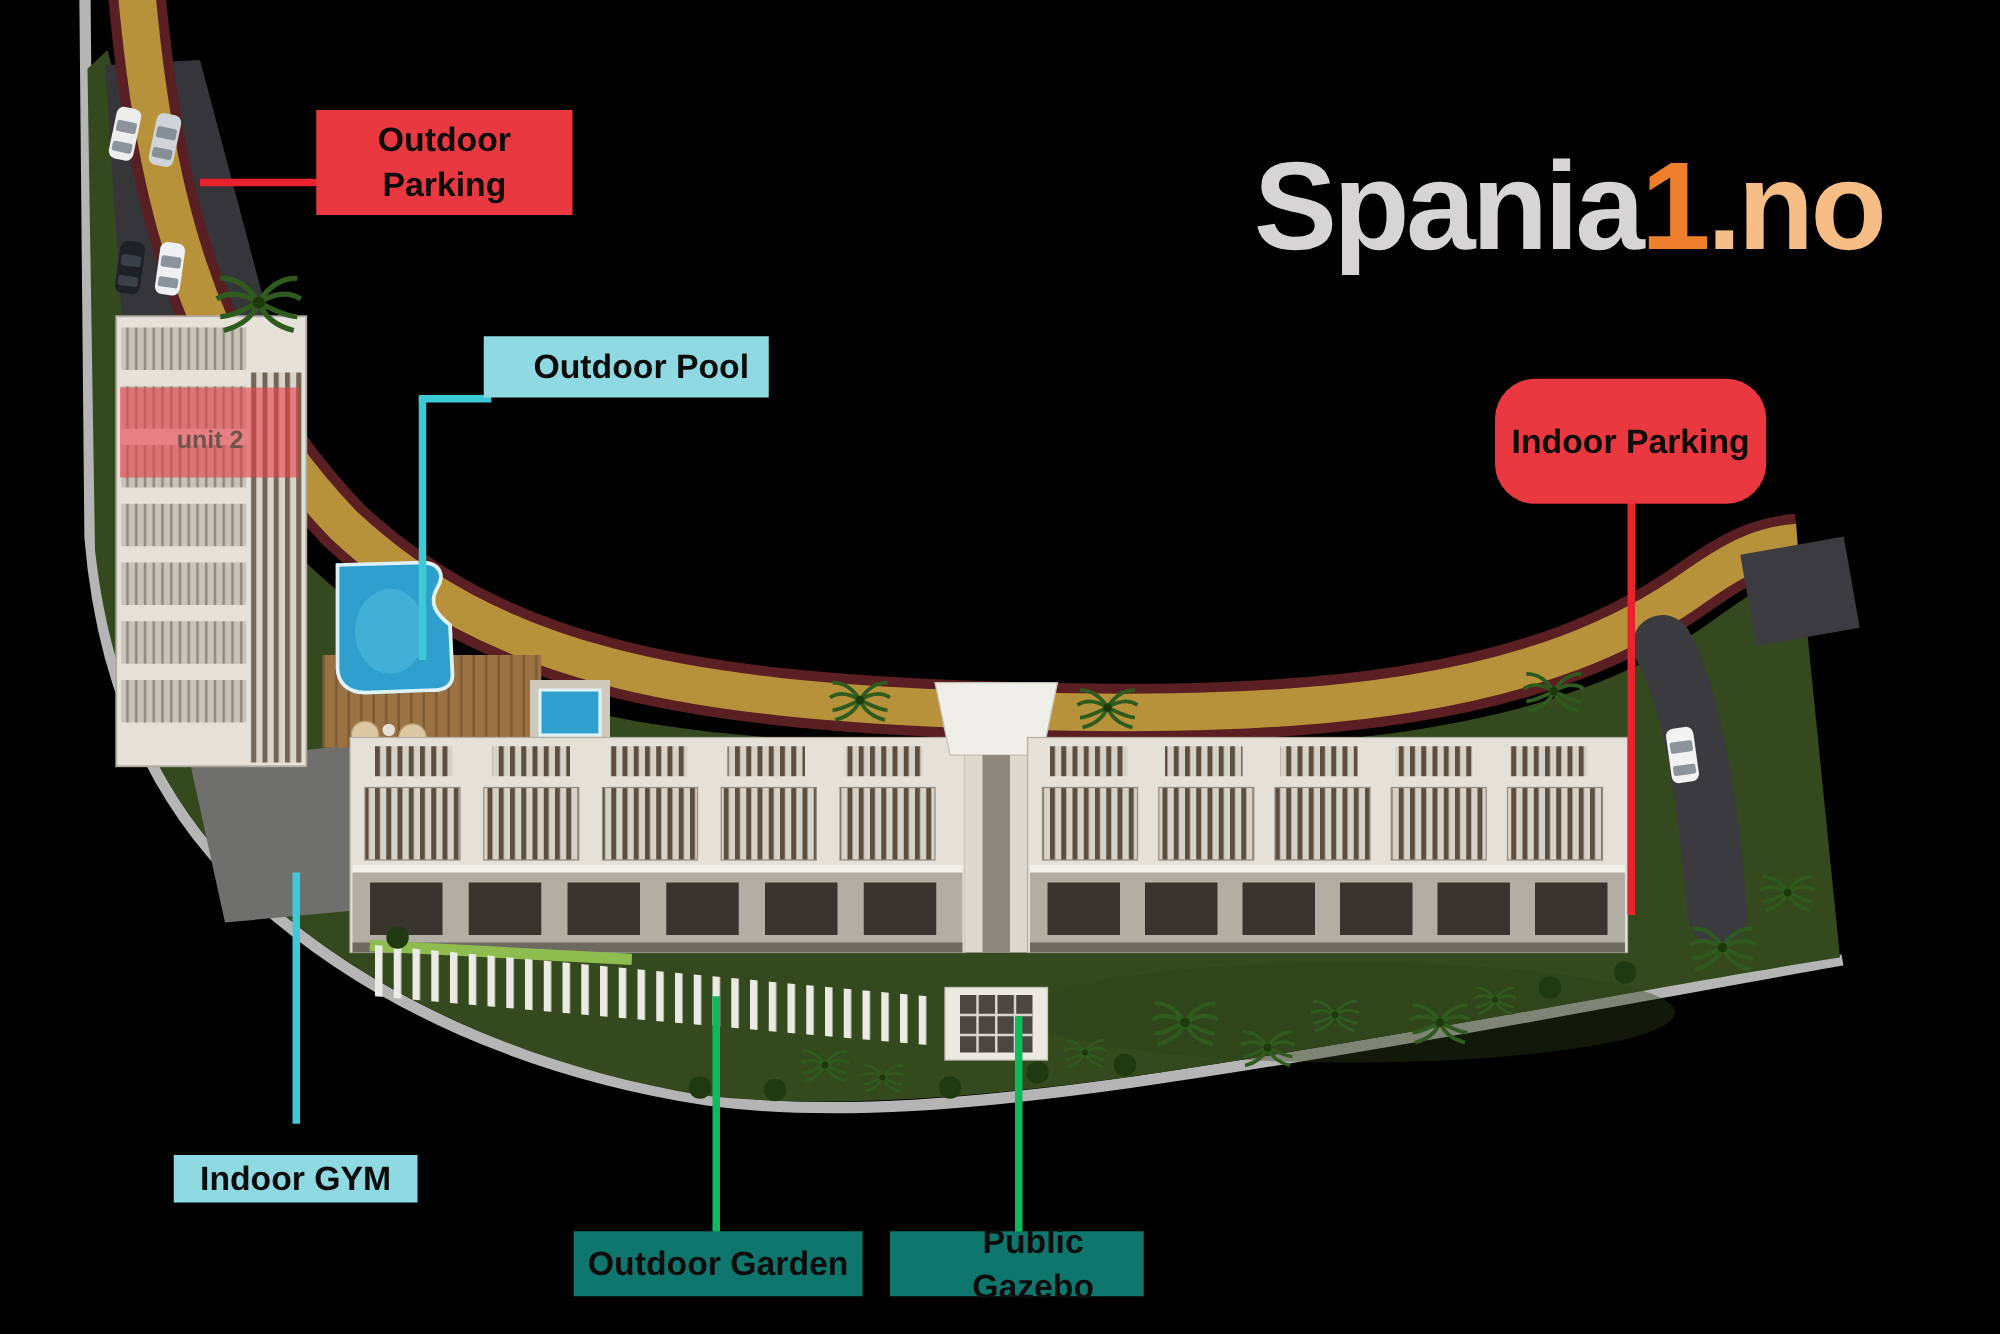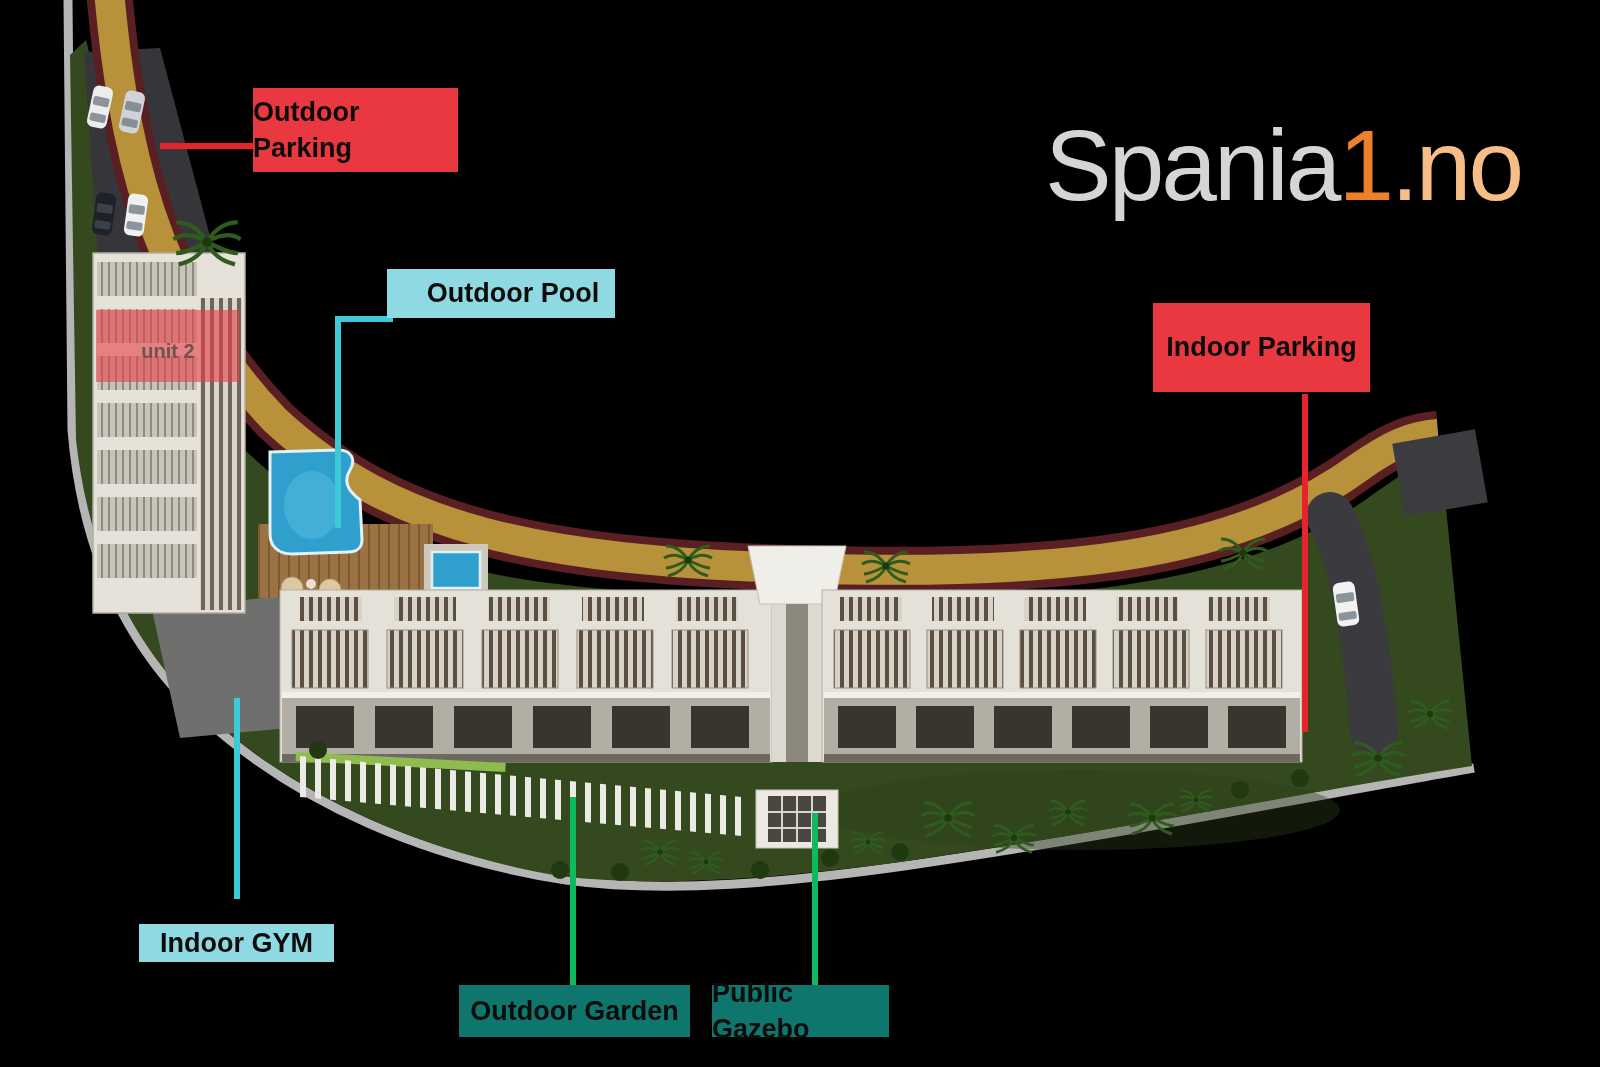--- a/index.html
+++ b/index.html
@@ -2,47 +2,47 @@
 <html><head>
 <meta charset="utf-8">
 <style>
   html,body{margin:0;padding:0;background:#000;}
   .stage{position:relative;width:1600px;height:1067px;background:#000;overflow:hidden;
          font-family:"Liberation Sans",sans-serif;}
   .siteplan{position:absolute;left:0;top:0;width:1600px;height:1067px;}
 
   
   .label{position:absolute;display:flex;align-items:center;justify-content:center;
-         text-align:left;font-weight:700;font-size:27px;color:#0c0c0c;line-height:1.35;}
+         text-align:center;font-weight:700;font-size:27px;color:#0c0c0c;line-height:1.35;}
   .label.red{background:#e93840;}
   .label.cyan{background:#8fd9e2;}
   .label.green{background:#0f766e;}
 
   .outdoor-parking{left:253px;top:88px;width:205px;height:84px;}
   .outdoor-pool{left:387px;top:269px;width:204px;height:49px;padding-left:24px;}
-  .indoor-parking{left:1153px;top:303px;width:217px;height:89px;}
+  .indoor-parking{left:1196px;top:303px;width:217px;height:100px;border-radius:32px;}
   .indoor-gym{left:139px;top:924px;width:195px;height:38px;}
   .outdoor-garden{left:459px;top:985px;width:231px;height:52px;}
-  .public-gazebo{left:712px;top:985px;width:177px;height:52px;}
+  .public-gazebo{left:712px;top:985px;width:177px;height:52px;padding-left:26px;}
 
   
   .leader{position:absolute;}
   .leader.red{background:#e8232e;}
   .leader.cyan{background:#3ec9d6;}
   .leader.green{background:#0fb95d;}
   .l-outdoor-parking{left:160px;top:143px;width:96px;height:6px;}
   .l-outdoor-pool-v{left:335px;top:318px;width:6px;height:210px;}
   .l-outdoor-pool-h{left:335px;top:316px;width:58px;height:6px;}
   .l-indoor-parking{left:1302px;top:394px;width:6px;height:338px;}
   .l-indoor-gym{left:234px;top:698px;width:6px;height:201px;}
   .l-outdoor-garden{left:570px;top:797px;width:6px;height:190px;}
   .l-public-gazebo{left:812px;top:813px;width:6px;height:174px;}
 
   
-  .logo{position:absolute;left:1045px;top:108px;font-size:100px;font-weight:400;
+  .logo{position:absolute;left:1003px;top:108px;font-size:100px;font-weight:700;
         letter-spacing:-3px;white-space:nowrap;}
   .logo-brand{color:#d6d4d4;}
   .logo-digit{color:#ee7f2c;}
   .logo-tld{color:#f6bd86;}
 </style>
 </head>
 <body>
 
 <div class="stage">
 

